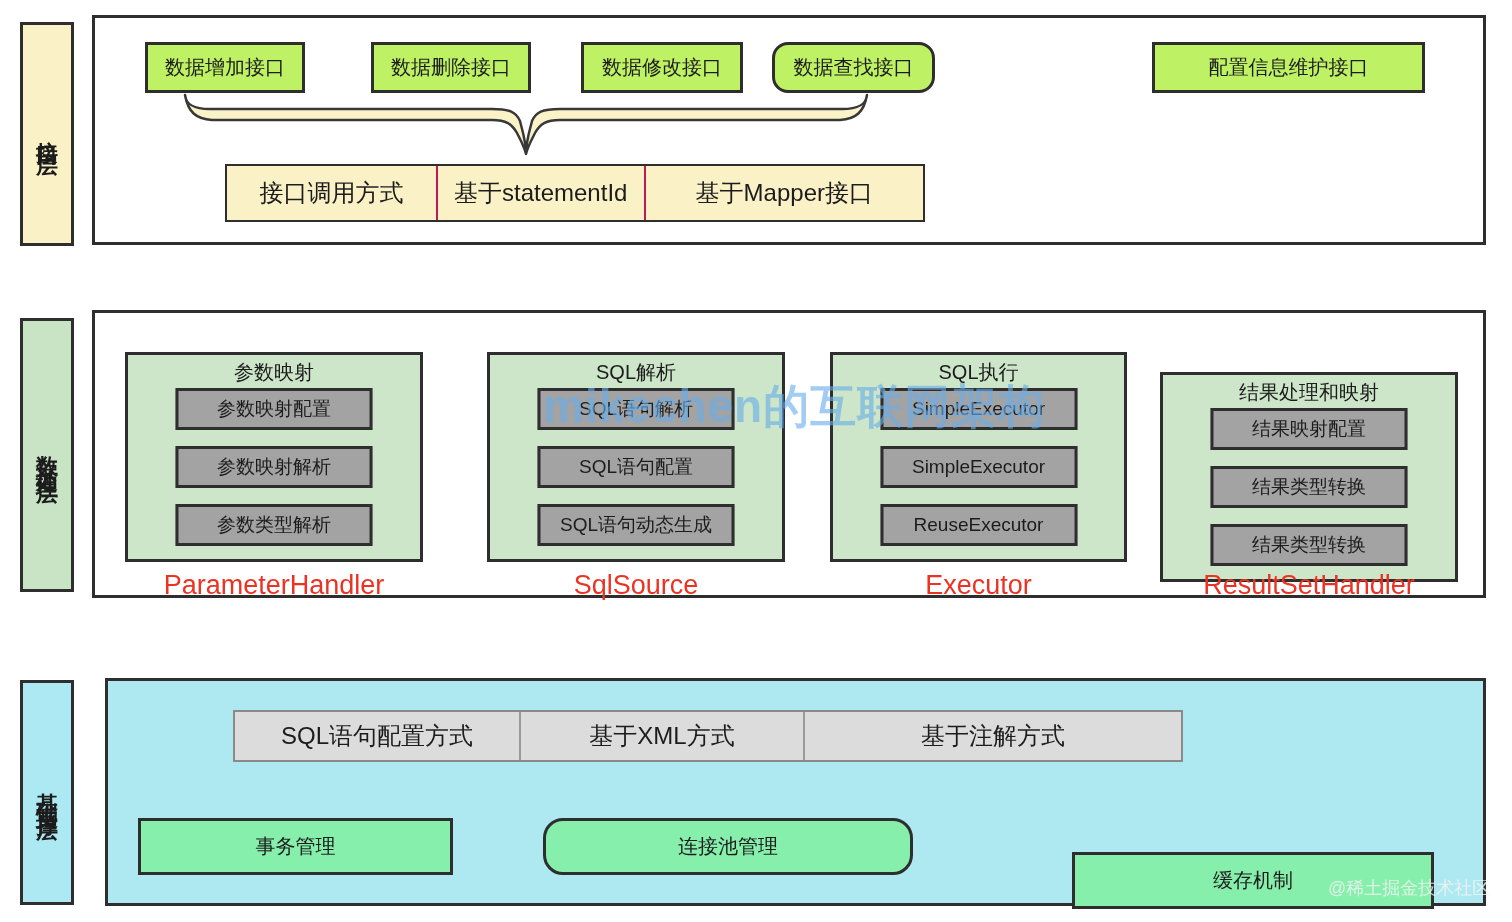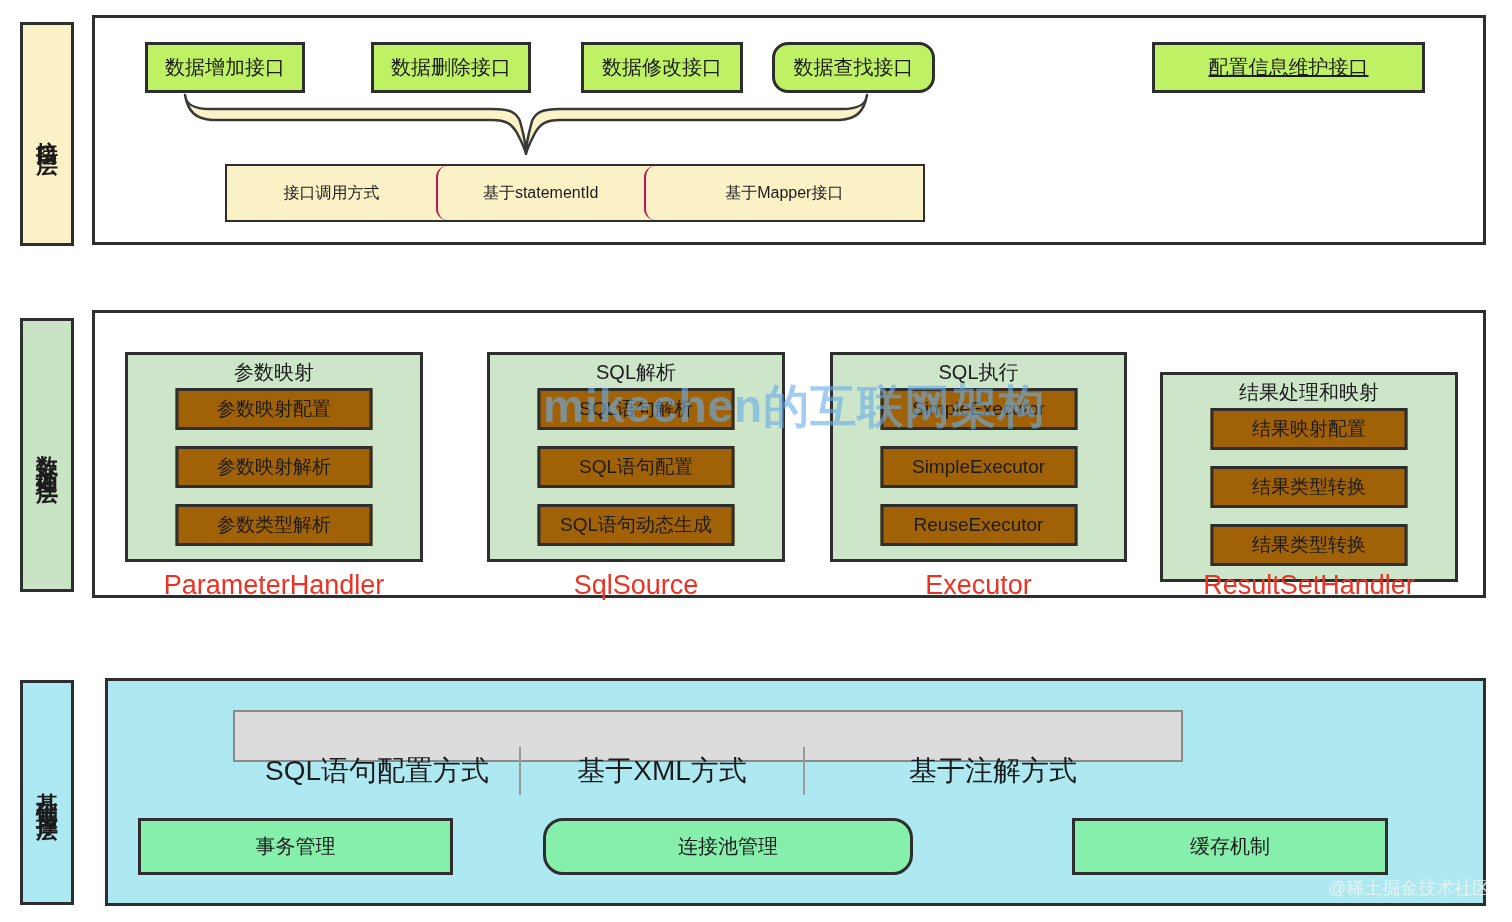--- a/index.html
+++ b/index.html
@@ -15,38 +15,38 @@
     border:3px solid #2e2e2e;
   }
   .panel{border:3px solid #2e2e2e;background:#ffffff;}
   .ybox{
     background:#bef264;border:3px solid #2e2e2e;
     display:flex;align-items:center;justify-content:center;font-size:20px;
   }
   .row-bar{display:flex;background:#FAF2C6;border:2px solid #2e2e2e;}
   .row-bar .cell{
     display:flex;align-items:center;justify-content:center;
-    font-size:16px;box-sizing:border-box;height:100%;border-radius:11px;
+    font-size:24px;box-sizing:border-box;height:100%;
   }
   .row-bar .cell + .cell{border-left:2px solid #be185d;}
   .group{background:#CDE6C9;border:3px solid #2e2e2e;position:absolute;box-sizing:border-box;}
   .group-title{position:absolute;top:4px;left:0;right:0;text-align:center;font-size:20px;}
   .gitem{
     position:absolute;left:50%;transform:translateX(-50%);
-    width:197px;height:42px;background:#a16207;border:3px solid #2e2e2e;box-sizing:border-box;
+    width:197px;height:42px;background:#a3a3a3;border:3px solid #2e2e2e;box-sizing:border-box;
     display:flex;align-items:center;justify-content:center;font-size:19px;white-space:nowrap;
   }
   .gi1{top:33px}.gi2{top:91px}.gi3{top:149px}
   .caption{
     position:absolute;text-align:center;font-size:27px;color:#EC3323;box-sizing:border-box;
   }
   .gray-bar{display:flex;background:#DCDCDC;border:2px solid #8a8a8a;}
   .gray-bar .cell{
     display:flex;align-items:center;justify-content:center;
-    font-size:28px;box-sizing:border-box;height:100%;margin-top:35px;
+    font-size:24px;box-sizing:border-box;height:100%;
   }
   .gray-bar .cell + .cell{border-left:2px solid #9a9a9a;}
   .gbox{
     background:#86efac;border:3px solid #2e2e2e;
     display:flex;align-items:center;justify-content:center;font-size:20px;
   }
   .cyan-panel{background:#AEE9F2;border:3px solid #2e2e2e;}
   .wm-center{
     font-size:46px;font-weight:700;color:rgba(105,173,232,0.62);
     letter-spacing:1px;z-index:60;white-space:nowrap;
@@ -61,21 +61,21 @@
 <div>
 
   <div class="abs vlabel" style="left:20px;top:22px;width:54px;height:224px;background:#FAF2C6;">接口层</div>
 
   <div class="abs panel" style="left:92px;top:15px;width:1394px;height:230px;"></div>
 
   <div class="abs ybox" style="left:145px;top:42px;width:160px;height:51px;">数据增加接口</div>
   <div class="abs ybox" style="left:371px;top:42px;width:160px;height:51px;">数据删除接口</div>
   <div class="abs ybox" style="left:581px;top:42px;width:162px;height:51px;">数据修改接口</div>
   <div class="abs ybox" style="left:772px;top:42px;width:163px;height:51px;border-radius:16px;">数据查找接口</div>
-  <div class="abs ybox" style="left:1152px;top:42px;width:273px;height:51px;text-decoration:underline;">配置信息维护接口</div>
+  <div class="abs ybox" style="left:1152px;top:42px;width:273px;height:51px;">配置信息维护接口</div>
 
   <svg class="abs" style="left:180px;top:88px;" width="695" height="75" viewBox="0 0 695 75">
     <path d="M5,7 C6,17 14,21 30,21 L312,21 C330,21 336,24 340,33 C342,40 344,48 346,60
              C348,48 350,40 352,33 C356,24 362,21 380,21 L662,21 C678,21 686,17 687,7
              C684,24 676,31 660,32 L380,32 C366,32 360,36 355,45 C352,51 348,58 346,66
              C344,58 340,51 337,45 C332,36 326,32 312,32 L32,32 C16,31 8,24 5,7 Z" fill="#FBF3C8" stroke="#383838" stroke-width="2.5" stroke-linejoin="round"></path>
   </svg>
 
   <div class="abs row-bar" style="left:225px;top:164px;width:700px;height:58px;">
     <div class="cell" style="width:210px;">接口调用方式</div>
@@ -125,18 +125,18 @@
   <div class="abs cyan-panel" style="left:105px;top:678px;width:1381px;height:228px;"></div>
 
   <div class="abs gray-bar" style="left:233px;top:710px;width:950px;height:52px;">
     <div class="cell" style="width:284px;">SQL语句配置方式</div>
     <div class="cell" style="width:284px;">基于XML方式</div>
     <div class="cell" style="width:378px;text-align:center;">基于注解方式</div>
   </div>
 
   <div class="abs gbox" style="left:138px;top:818px;width:315px;height:57px;">事务管理</div>
   <div class="abs gbox" style="left:543px;top:818px;width:370px;height:57px;border-radius:20px;">连接池管理</div>
-  <div class="abs gbox" style="left:1072px;top:818px;width:316px;height:57px;">缓存机制</div>
+  <div class="abs gbox" style="left:1072px;top:852px;width:362px;height:57px;">缓存机制</div>
 
   <div class="abs wm-center" style="left:543px;top:376px;">mikechen的互联网架构</div>
   <div class="abs wm-corner" style="left:1328px;top:876px;">@稀土掘金技术社区</div>
 
 </div>
 
 </body></html>

